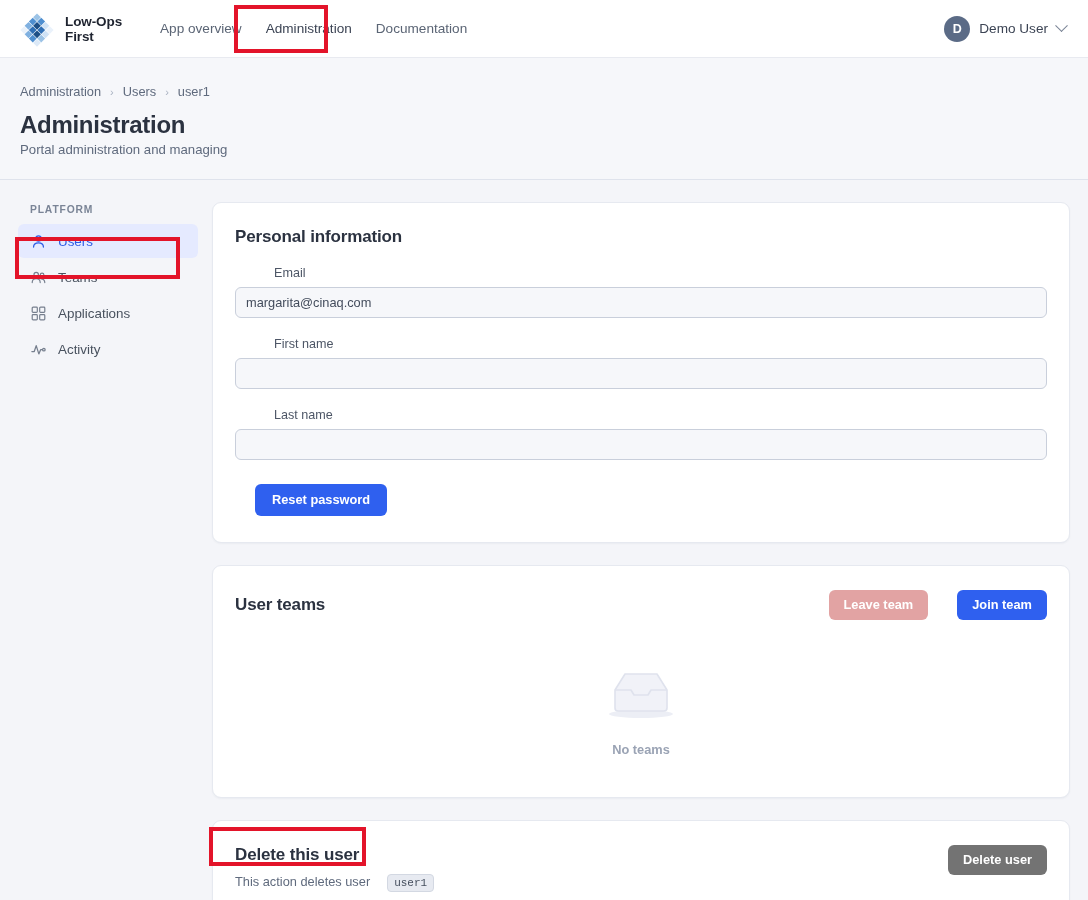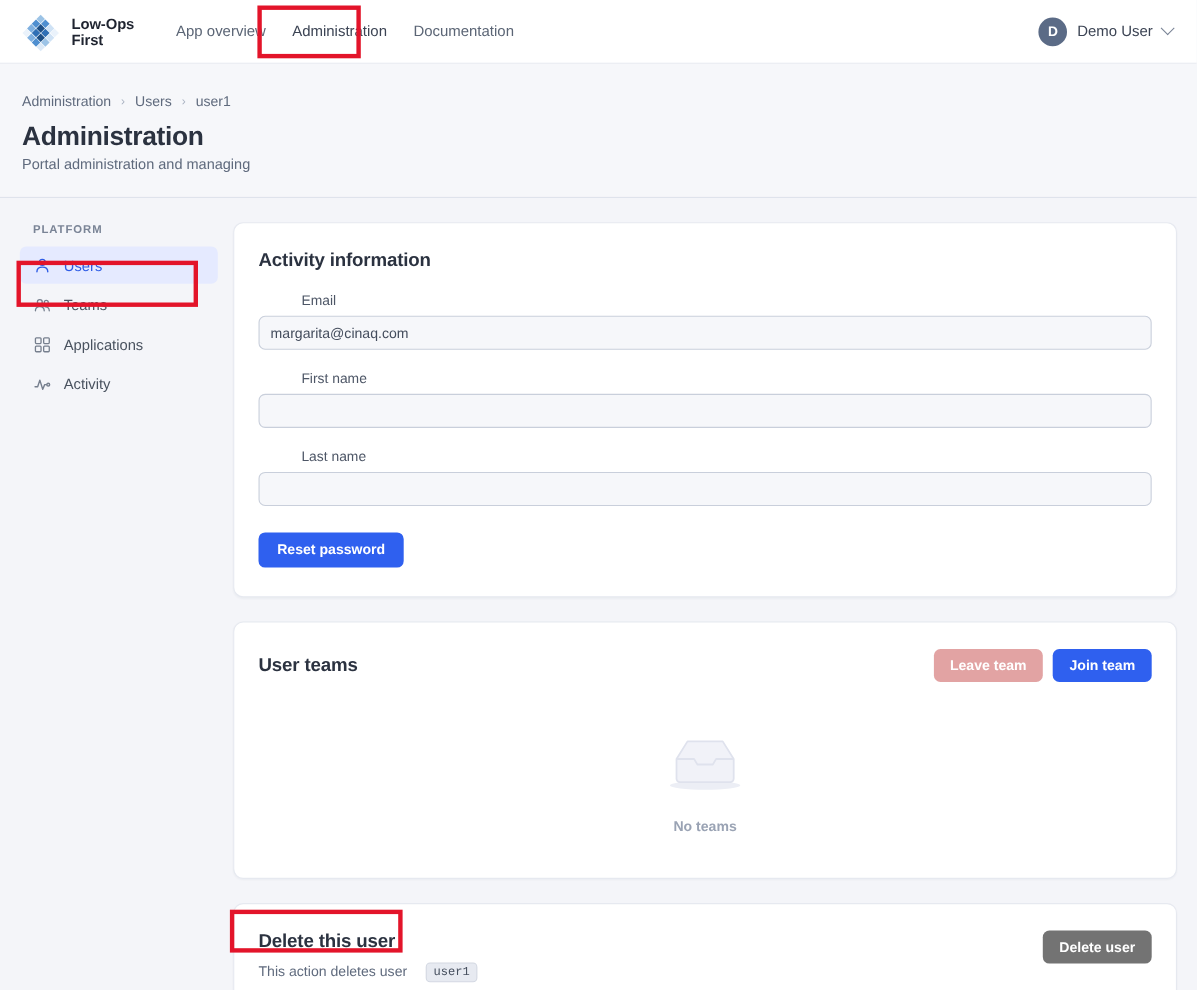--- a/index.html
+++ b/index.html
@@ -201,20 +201,21 @@
     border: none;
     border-radius: 6px;
     font-family: "Liberation Sans", sans-serif;
     font-size: 12.8px;
     font-weight: bold;
     color: #fff;
     cursor: pointer;
     padding: 0 15px;
     height: 30px;
     line-height: 30px;
+    margin-left: 20px;
   }
   .btn-primary  { background: #2f60ef; }
   .btn-muted    { background: #e2a3a3; }
   .btn-danger   { background: #737373; }
 
   .btn-reset { margin-top: 24px; height: 32px; line-height: 32px; padding: 0 17px; }
 
   
   .card-head-row {
     display: flex;
@@ -373,21 +374,21 @@
             <circle cx="16.3" cy="10.2" r="1.5"></circle>
         </svg>
       </span>
       <span>Activity</span>
     </div>
   </div>
 
   <div class="main">
 
     <div class="card">
-      <div class="card-title">Activity information</div>
+      <div class="card-title">Personal information</div>
 
       <div class="field">
         <label class="field-label">Email</label>
         <input class="field-input" value="margarita@cinaq.com" style="">
       </div>
 
       <div class="field">
         <label class="field-label">First name</label>
         <input class="field-input" value="" style="">
       </div>

